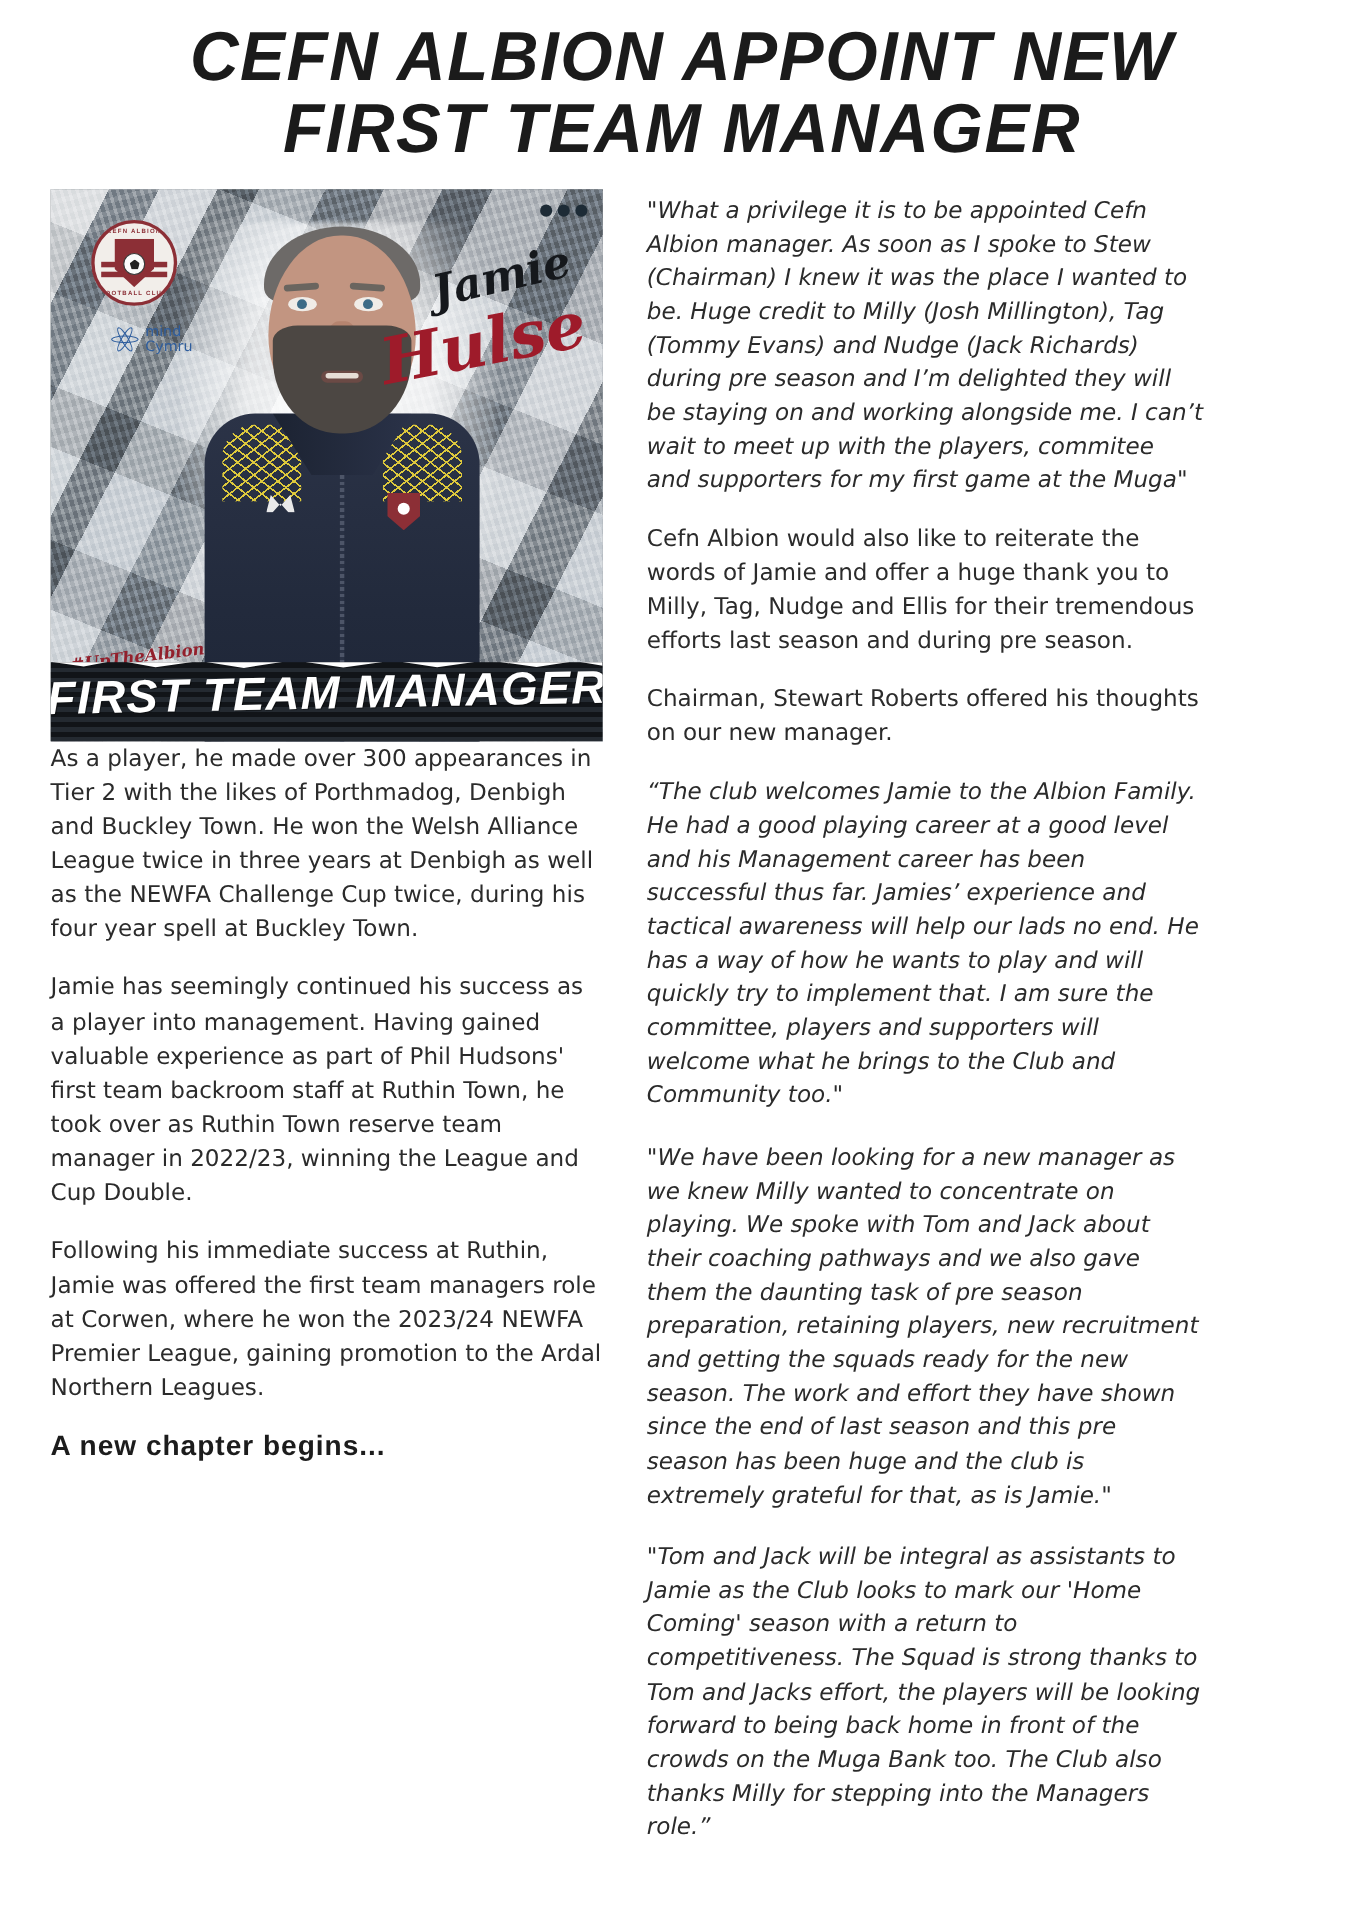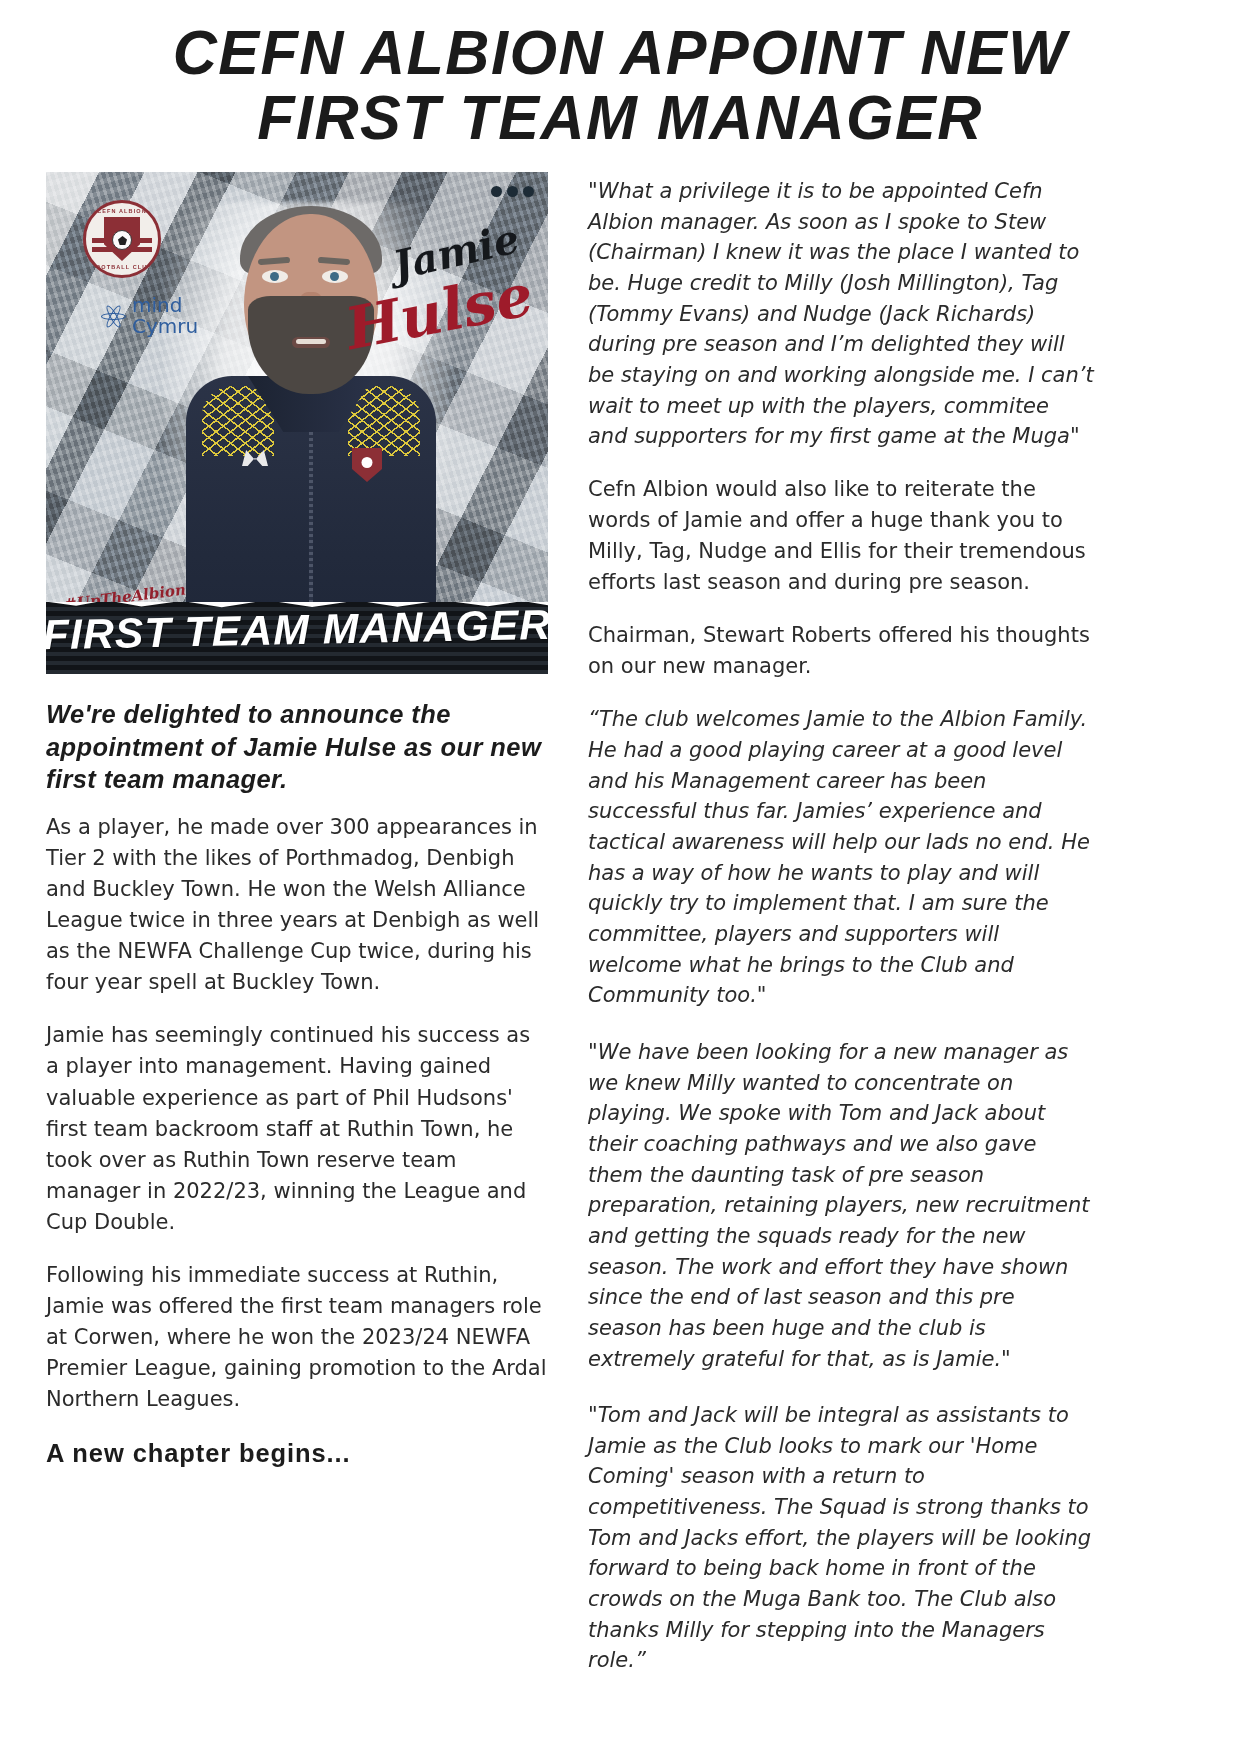--- a/index.html
+++ b/index.html
@@ -134,21 +134,21 @@
   .mind-mark span {
     position:absolute; left:50%; top:50%;
     width:25px; height:7px; margin:-3.5px 0 0 -12.5px;
     border:1.6px solid #2f5e9e; border-radius:50%;
   }
   .mind-mark span:nth-child(1){ transform: rotate(0deg); }
   .mind-mark span:nth-child(2){ transform: rotate(60deg); }
   .mind-mark span:nth-child(3){ transform: rotate(120deg); }
   .mind-text {
     font-family:"DejaVu Sans", sans-serif;
-    color:#2f5e9e; font-size:20px; line-height:1.05; font-weight:500;
+    color:#2f5e9e; font-size:13px; line-height:1.05; font-weight:500;
   }
 
   
   .socials {
     position:absolute; right: 14px; top: 14px;
     display:flex; gap:5px;
   }
   .socials .s {
     width:11px;height:11px;border-radius:50%;
     background:#1d2b36; display:block;
@@ -390,21 +390,20 @@
         </div>
 
         <div class="hashtag">#UpTheAlbion</div>
 
         <div class="banner">
           <div class="bn-white-top"></div>
           <div class="bn-text">FIRST TEAM MANAGER</div>
         </div>
       </div>
 
-      <div class="lede">We're delighted to announce the appointment of Jamie Hulse as our new first team manager.</div>
       <p class="body">As a player, he made over 300 appearances in Tier 2 with the likes of Porthmadog, Denbigh and Buckley Town. He won the Welsh Alliance League twice in three years at Denbigh as well as the NEWFA Challenge Cup twice, during his four year spell at Buckley Town.</p>
       <p class="body">Jamie has seemingly continued his success as a player into management. Having gained valuable experience as part of Phil Hudsons' first team backroom staff at Ruthin Town, he took over as Ruthin Town reserve team manager in 2022/23, winning the League and Cup Double.</p>
       <p class="body tight">Following his immediate success at Ruthin, Jamie was offered the first team managers role at Corwen, where he won the 2023/24 NEWFA Premier League, gaining promotion to the Ardal Northern Leagues.</p>
       <div class="sub-head">A new chapter begins...</div>
     </div>
 
     <div class="col-right">
       <p class="quote">"What a privilege it is to be appointed Cefn Albion manager. As soon as I spoke to Stew (Chairman) I knew it was the place I wanted to be. Huge credit to Milly (Josh Millington), Tag (Tommy Evans) and Nudge (Jack Richards) during pre season and I’m delighted they will be staying on and working alongside me. I can’t wait to meet up with the players, commitee and supporters for my first game at the Muga"</p>
       <p class="body">Cefn Albion would also like to reiterate the words of Jamie and offer a huge thank you to Milly, Tag, Nudge and Ellis for their tremendous efforts last season and during pre season.</p>
       <p class="body">Chairman, Stewart Roberts offered his thoughts on our new manager.</p>

